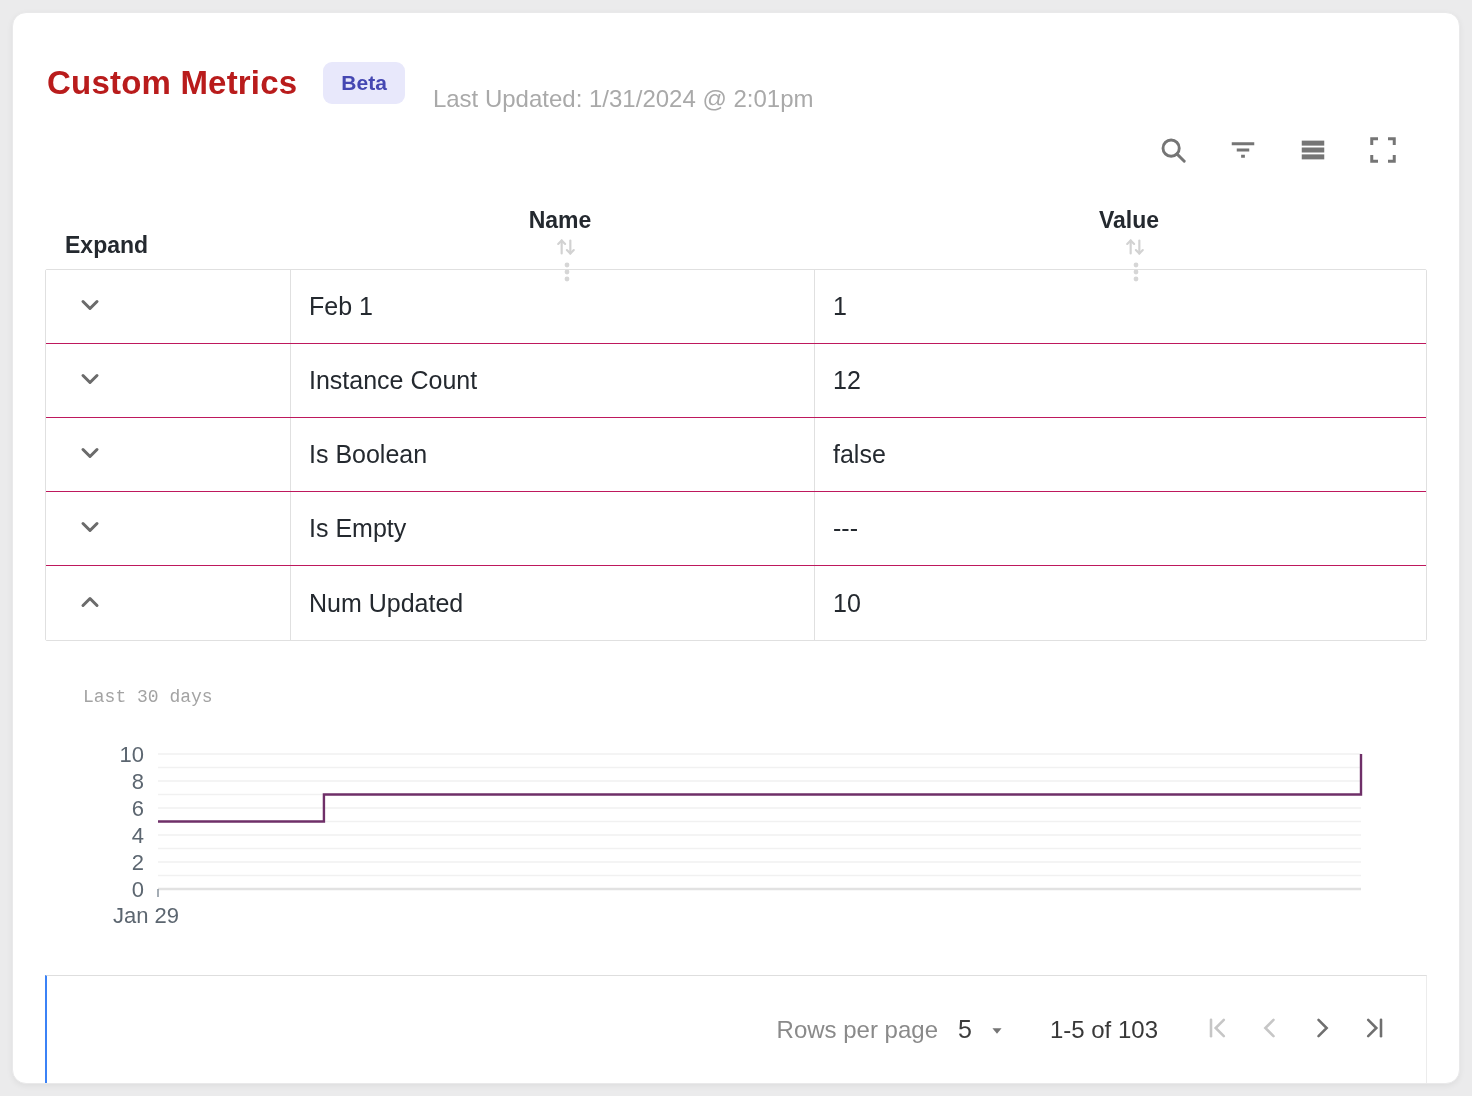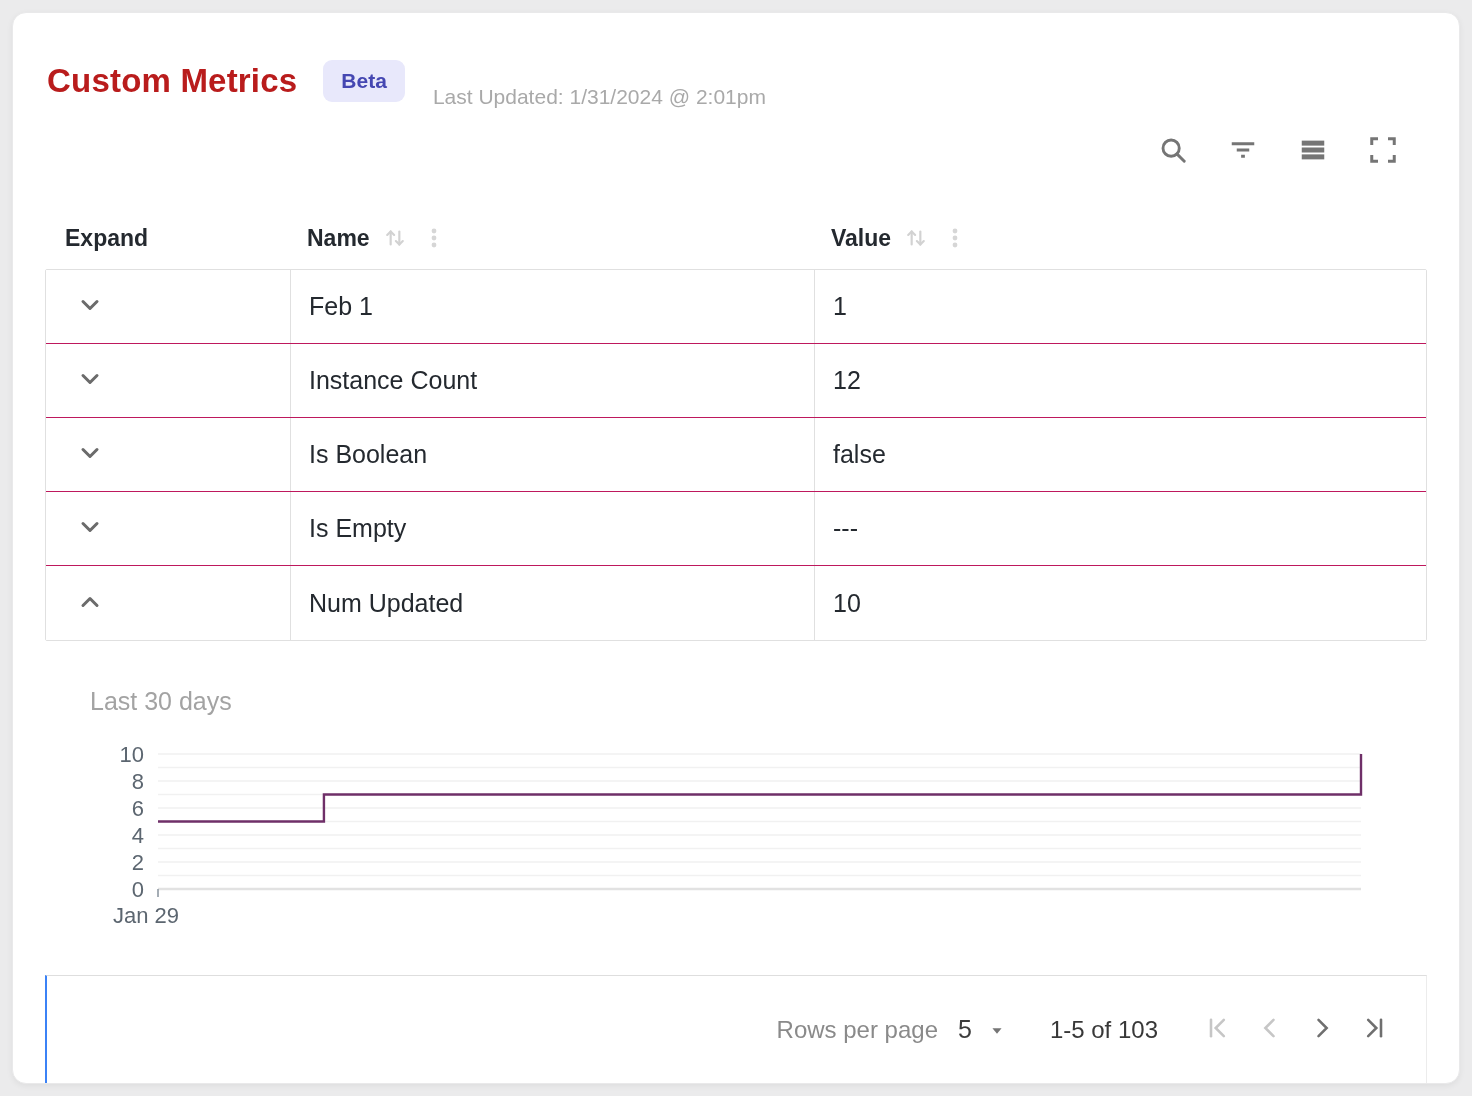--- a/index.html
+++ b/index.html
@@ -9,44 +9,44 @@
     background:#ffffff; border:1px solid #e9e9ea; border-radius:14px;
     box-shadow:0 2px 6px rgba(0,0,0,0.06); overflow:hidden;
   }
   
   .page-header { position:absolute; left:34px; top:40px; display:flex; align-items:center; }
   .page-title { font-size:33px; font-weight:700; color:#b91c1c; letter-spacing:0.2px; }
   .beta-badge {
     margin-left:26px; padding:9px 18px; border-radius:9px;
     background:#e8e8fb; color:#4547b2; font-size:21px; font-weight:700;
   }
-  .updated { margin-left:28px; font-size:21px; color:#a9a9a9;margin-top:32px; }
+  .updated { margin-left:28px; font-size:24px; color:#a9a9a9;margin-top:32px; }
   
   .toolbar { position:absolute; right:56px; top:118px; display:flex; gap:30px; }
   .tool-btn { width:40px; height:40px; border:none; background:transparent; cursor:pointer;
     display:flex; align-items:center; justify-content:center; color:#757575; }
   .tool-btn svg { width:30px; height:30px; }
   
   .grid { position:absolute; left:32px; right:32px; top:194px; }
   .grid-header { display:grid; grid-template-columns:244px 524px 1fr; height:62px; align-items:center; }
   .hcell { display:flex; align-items:center; font-size:23px; font-weight:700; color:#24292f; }
   .hcell-expand { padding-left:20px; }
-  .hcell-pad { padding-left:18px; }
+  .hcell-pad { padding-left:18px;flex-direction:column; }
   .sort-icon { margin-left:12px; display:inline-flex; }
   .kebab-icon { margin-left:14px; display:inline-flex; border:none; background:transparent; cursor:pointer; }
   .grid-body { border:1px solid #e0e0e0; border-radius:2px; }
   .row { display:grid; grid-template-columns:244px 524px 1fr; height:74px; border-bottom:1px solid #be185d; background:#fff; }
   .row:last-child { border-bottom:none; }
   .cell { display:flex; align-items:center; font-size:25px; color:#24292f; }
   .cell-expand { padding-left:26px; }
   .cell-name, .cell-value { padding-left:18px; border-left:1px solid #e0e0e0; }
   .chev-btn { border:none; background:transparent; cursor:pointer; display:flex; align-items:center; color:#6b6b6b; padding:4px; }
   
   .detail { position:absolute; left:0; right:0; top:634px; height:328px; }
-  .chart-title { position:absolute; left:77px; top:40px; font-size:25px; color:#a3a3a3; }
+  .chart-title { position:absolute; left:70px; top:40px; font-size:18px; color:#a3a3a3;font-family:Liberation Mono, monospace; }
   .chart-svg { position:absolute; left:78px; top:84px; }
   
   .footer {
     position:absolute; left:32px; right:32px; top:962px; bottom:0;
     border-top:1px solid #dedede; border-left:2px solid #3b82f6; border-right:1px solid #ececec;
     display:flex; align-items:center; justify-content:flex-end; padding-right:26px;
   }
   .rpp-label { font-size:24px; color:#8a8a8a; }
   .rpp-select { display:flex; align-items:center; margin-left:20px; cursor:pointer; }
   .rpp-value { font-size:25px; color:#3c3c3c; }

